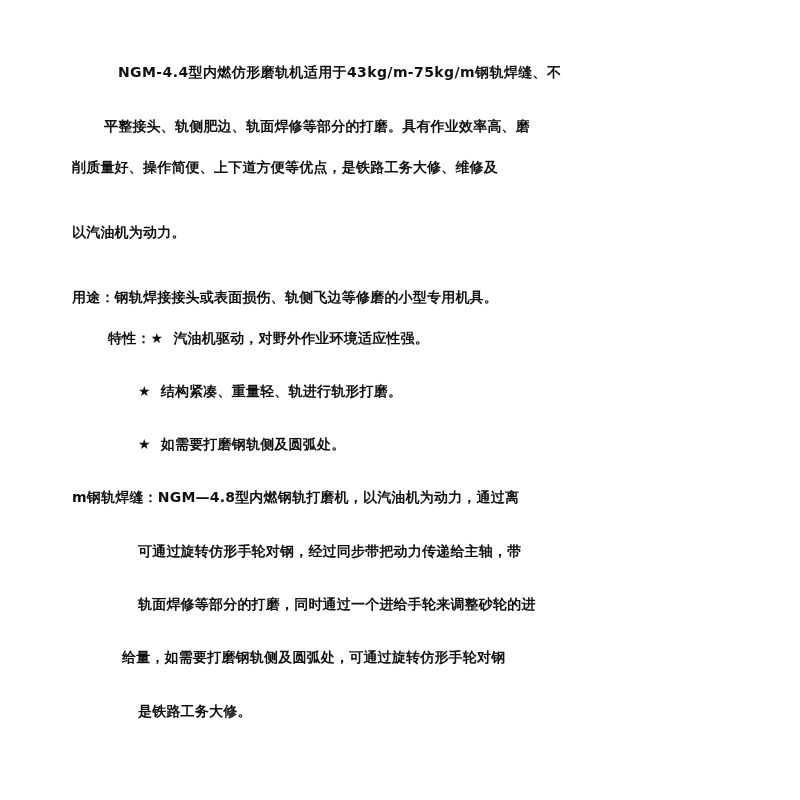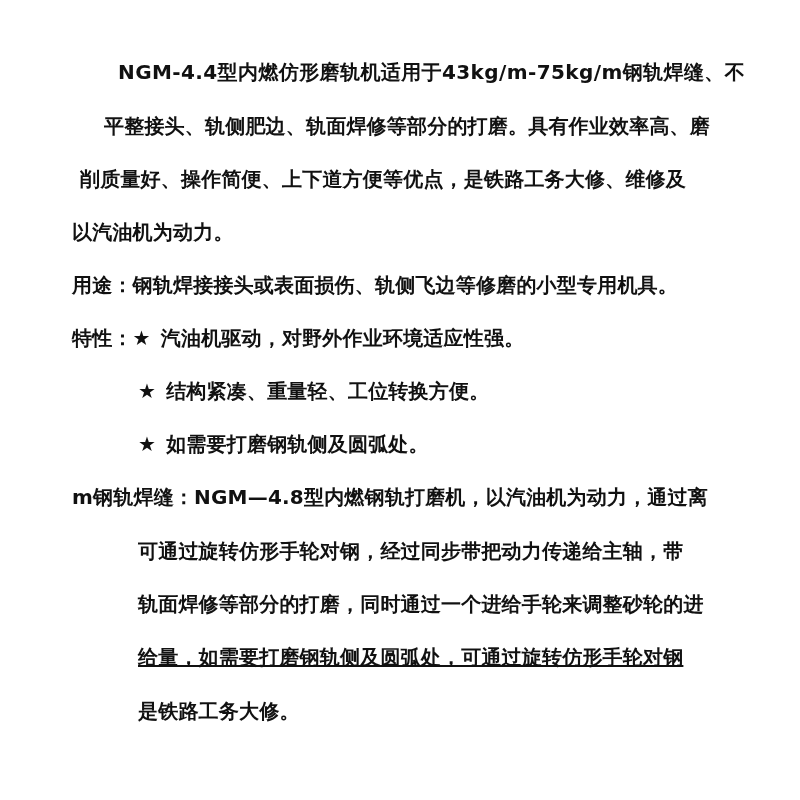--- a/index.html
+++ b/index.html
@@ -1,44 +1,44 @@
 <!DOCTYPE html>
 <html><head>
 <meta charset="utf-8">
 <style>
   html, body { margin: 0; padding: 0; background: #ffffff; }
   body { width: 800px; height: 800px; position: relative; overflow: hidden;
          font-family: "DejaVu Sans", "Liberation Sans", sans-serif; color: #111; }
-  .line { position: absolute; left: 72px; white-space: nowrap; font-size: 20px;
+  .line { position: absolute; left: 72px; white-space: nowrap; font-size: 14px;
           line-height: 28px; font-weight: bold; letter-spacing: 0.2px; }
   .star { display: inline-block; margin-right: 10px; }
 </style>
 </head>
 <body>
 
 <div>
   <div class="line" style="top:58px;left:118px;letter-spacing:0.4px;">NGM-4.4型内燃仿形磨轨机适用于43kg/m-75kg/m钢轨焊缝、不</div>
   <div class="line" style="top:112px;margin-left:32px;">平整接头、轨侧肥边、轨面焊修等部分的打磨。具有作业效率高、磨</div>
-  <div class="line" style="top:165px;margin-left:8px;">削质量好、操作简便、上下道方便等优点，是铁路工务大修、维修及</div>
+  <div class="line" style="top:153px;">削质量好、操作简便、上下道方便等优点，是铁路工务大修、维修及</div>
   <div class="line" style="top:218px;">以汽油机为动力。</div>
 
-  <div class="line" style="top:271px;">
+  <div class="line" style="top:283px;">
     <span>用途：</span><span>钢轨焊接接头或表面损伤、轨侧飞边等修磨的小型专用机具。</span>
   </div>
 
-  <div class="line" style="top:324px;">
+  <div class="line" style="top:324px;margin-left:36px;">
     <span>特性：</span><span class="star">★</span><span>汽油机驱动，对野外作业环境适应性强。</span>
   </div>
   <div class="line" style="top:377px;left:138px;">
-    <span class="star">★</span><span>结构紧凑、重量轻、工位转换方便。</span>
+    <span class="star">★</span><span>结构紧凑、重量轻、轨进行轨形打磨。</span>
   </div>
   <div class="line" style="top:430px;left:138px;">
     <span class="star">★</span><span>如需要打磨钢轨侧及圆弧处。</span>
   </div>
 
   <div class="line" style="top:483px;">
     <span>m钢轨焊缝：</span><span>NGM—4.8型内燃钢轨打磨机，以汽油机为动力，通过离</span>
   </div>
   <div class="line" style="top:537px;left:138px;">可通过旋转仿形手轮对钢，经过同步带把动力传递给主轴，带</div>
   <div class="line" style="top:590px;left:138px;">轨面焊修等部分的打磨，同时通过一个进给手轮来调整砂轮的进</div>
-  <div class="line" style="top:643px;left:138px;text-decoration:underline;">给量，如需要打磨钢轨侧及圆弧处，可通过旋转仿形手轮对钢</div>
+  <div class="line" style="top:643px;left:122px;">给量，如需要打磨钢轨侧及圆弧处，可通过旋转仿形手轮对钢</div>
   <div class="line" style="top:697px;left:138px;">是铁路工务大修。</div>
 </div>
 
 </body></html>

